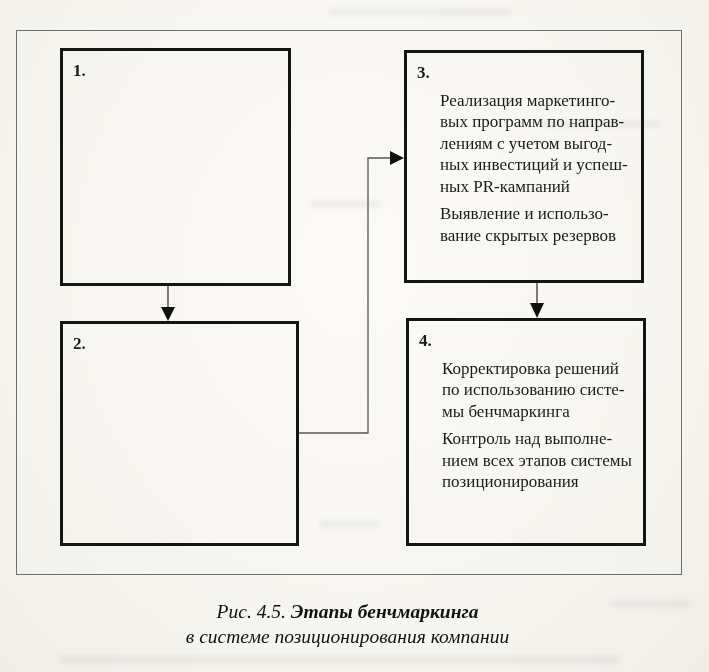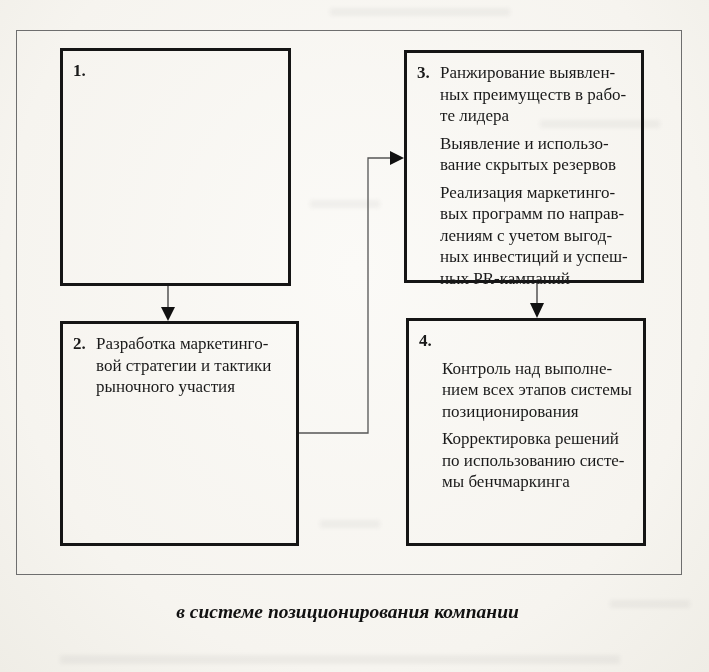--- a/index.html
+++ b/index.html
@@ -80,21 +80,21 @@
     top: 599px;
     width: 695px;
     text-align: center;
     font-size: 19.5px;
     line-height: 25px;
     font-style: italic;
     color: #111;
   }
   .caption .cap-prefix { font-weight: normal; }
   .caption .cap-title  { font-weight: bold; }
-  .caption .cap-sub    { font-weight: bold; }
+  .caption .cap-sub    { font-weight: normal; }
 </style>
 </head>
 <body>
 
 <div class="page">
 
   <div class="bleed" style="left:330px; top:8px;  width:180px; height:8px;"></div>
   <div class="bleed" style="left:540px; top:120px; width:120px; height:8px;"></div>
   <div class="bleed" style="left:310px; top:200px; width:70px;  height:8px;"></div>
   <div class="bleed" style="left:320px; top:520px; width:60px;  height:8px;"></div>
@@ -105,52 +105,46 @@
 
   <div class="box box-1">
     <div class="para-first">
       <span class="num">1.</span>
     </div>
   </div>
 
   <div class="box box-2">
     <div class="para-first">
       <span class="num">2.</span>
-      <span class="ptext">Разработка маркетинго-
-вой стратегии и тактики
-рыночного участия</span>
     </div>
   </div>
 
   <div class="box box-3">
     <div class="para-first">
       <span class="num">3.</span>
-      <span class="ptext">Ранжирование выявлен-
-ных преимуществ в рабо-
-те лидера</span>
     </div>
-    <div class="para-cont">Выявление и использо-
-вание скрытых резервов</div>
     <div class="para-cont">Реализация маркетинго-
 вых программ по направ-
 лениям с учетом выгод-
 ных инвестиций и успеш-
 ных PR-кампаний</div>
+    <div class="para-cont">Выявление и использо-
+вание скрытых резервов</div>
   </div>
 
   <div class="box box-4">
     <div class="para-first">
       <span class="num">4.</span>
     </div>
+    <div class="para-cont">Корректировка решений
+по использованию систе-
+мы бенчмаркинга</div>
     <div class="para-cont">Контроль над выполне-
 нием всех этапов системы
 позиционирования</div>
-    <div class="para-cont">Корректировка решений
-по использованию систе-
-мы бенчмаркинга</div>
   </div>
 
   <svg class="arrows" width="709" height="672" viewBox="0 0 709 672">
 
     <g>
       <line x1="168" y1="286" x2="168" y2="309" stroke="#3a3a3a" stroke-width="1.3"></line>
       <polygon points="161,307 175,307 168,321" fill="#111"></polygon>
     </g>
 
     <g>
@@ -158,16 +152,20 @@
       <polygon points="530,303 544,303 537,318" fill="#111"></polygon>
     </g>
 
     <g>
       <polyline points="299,433 368,433 368,158 391,158" fill="none" stroke="#555" stroke-width="1.3"></polyline>
       <polygon points="390,151 390,165 404,158" fill="#111"></polygon>
     </g>
   </svg>
 
   <div class="caption">
+    <div>
+      <span class="cap-prefix">Рис. 4.5.</span>
+      <span class="cap-title">Этапы бенчмаркинга</span>
+    </div>
     <div class="cap-sub">в системе позиционирования компании</div>
   </div>
 
 </div>
 
 </body></html>

